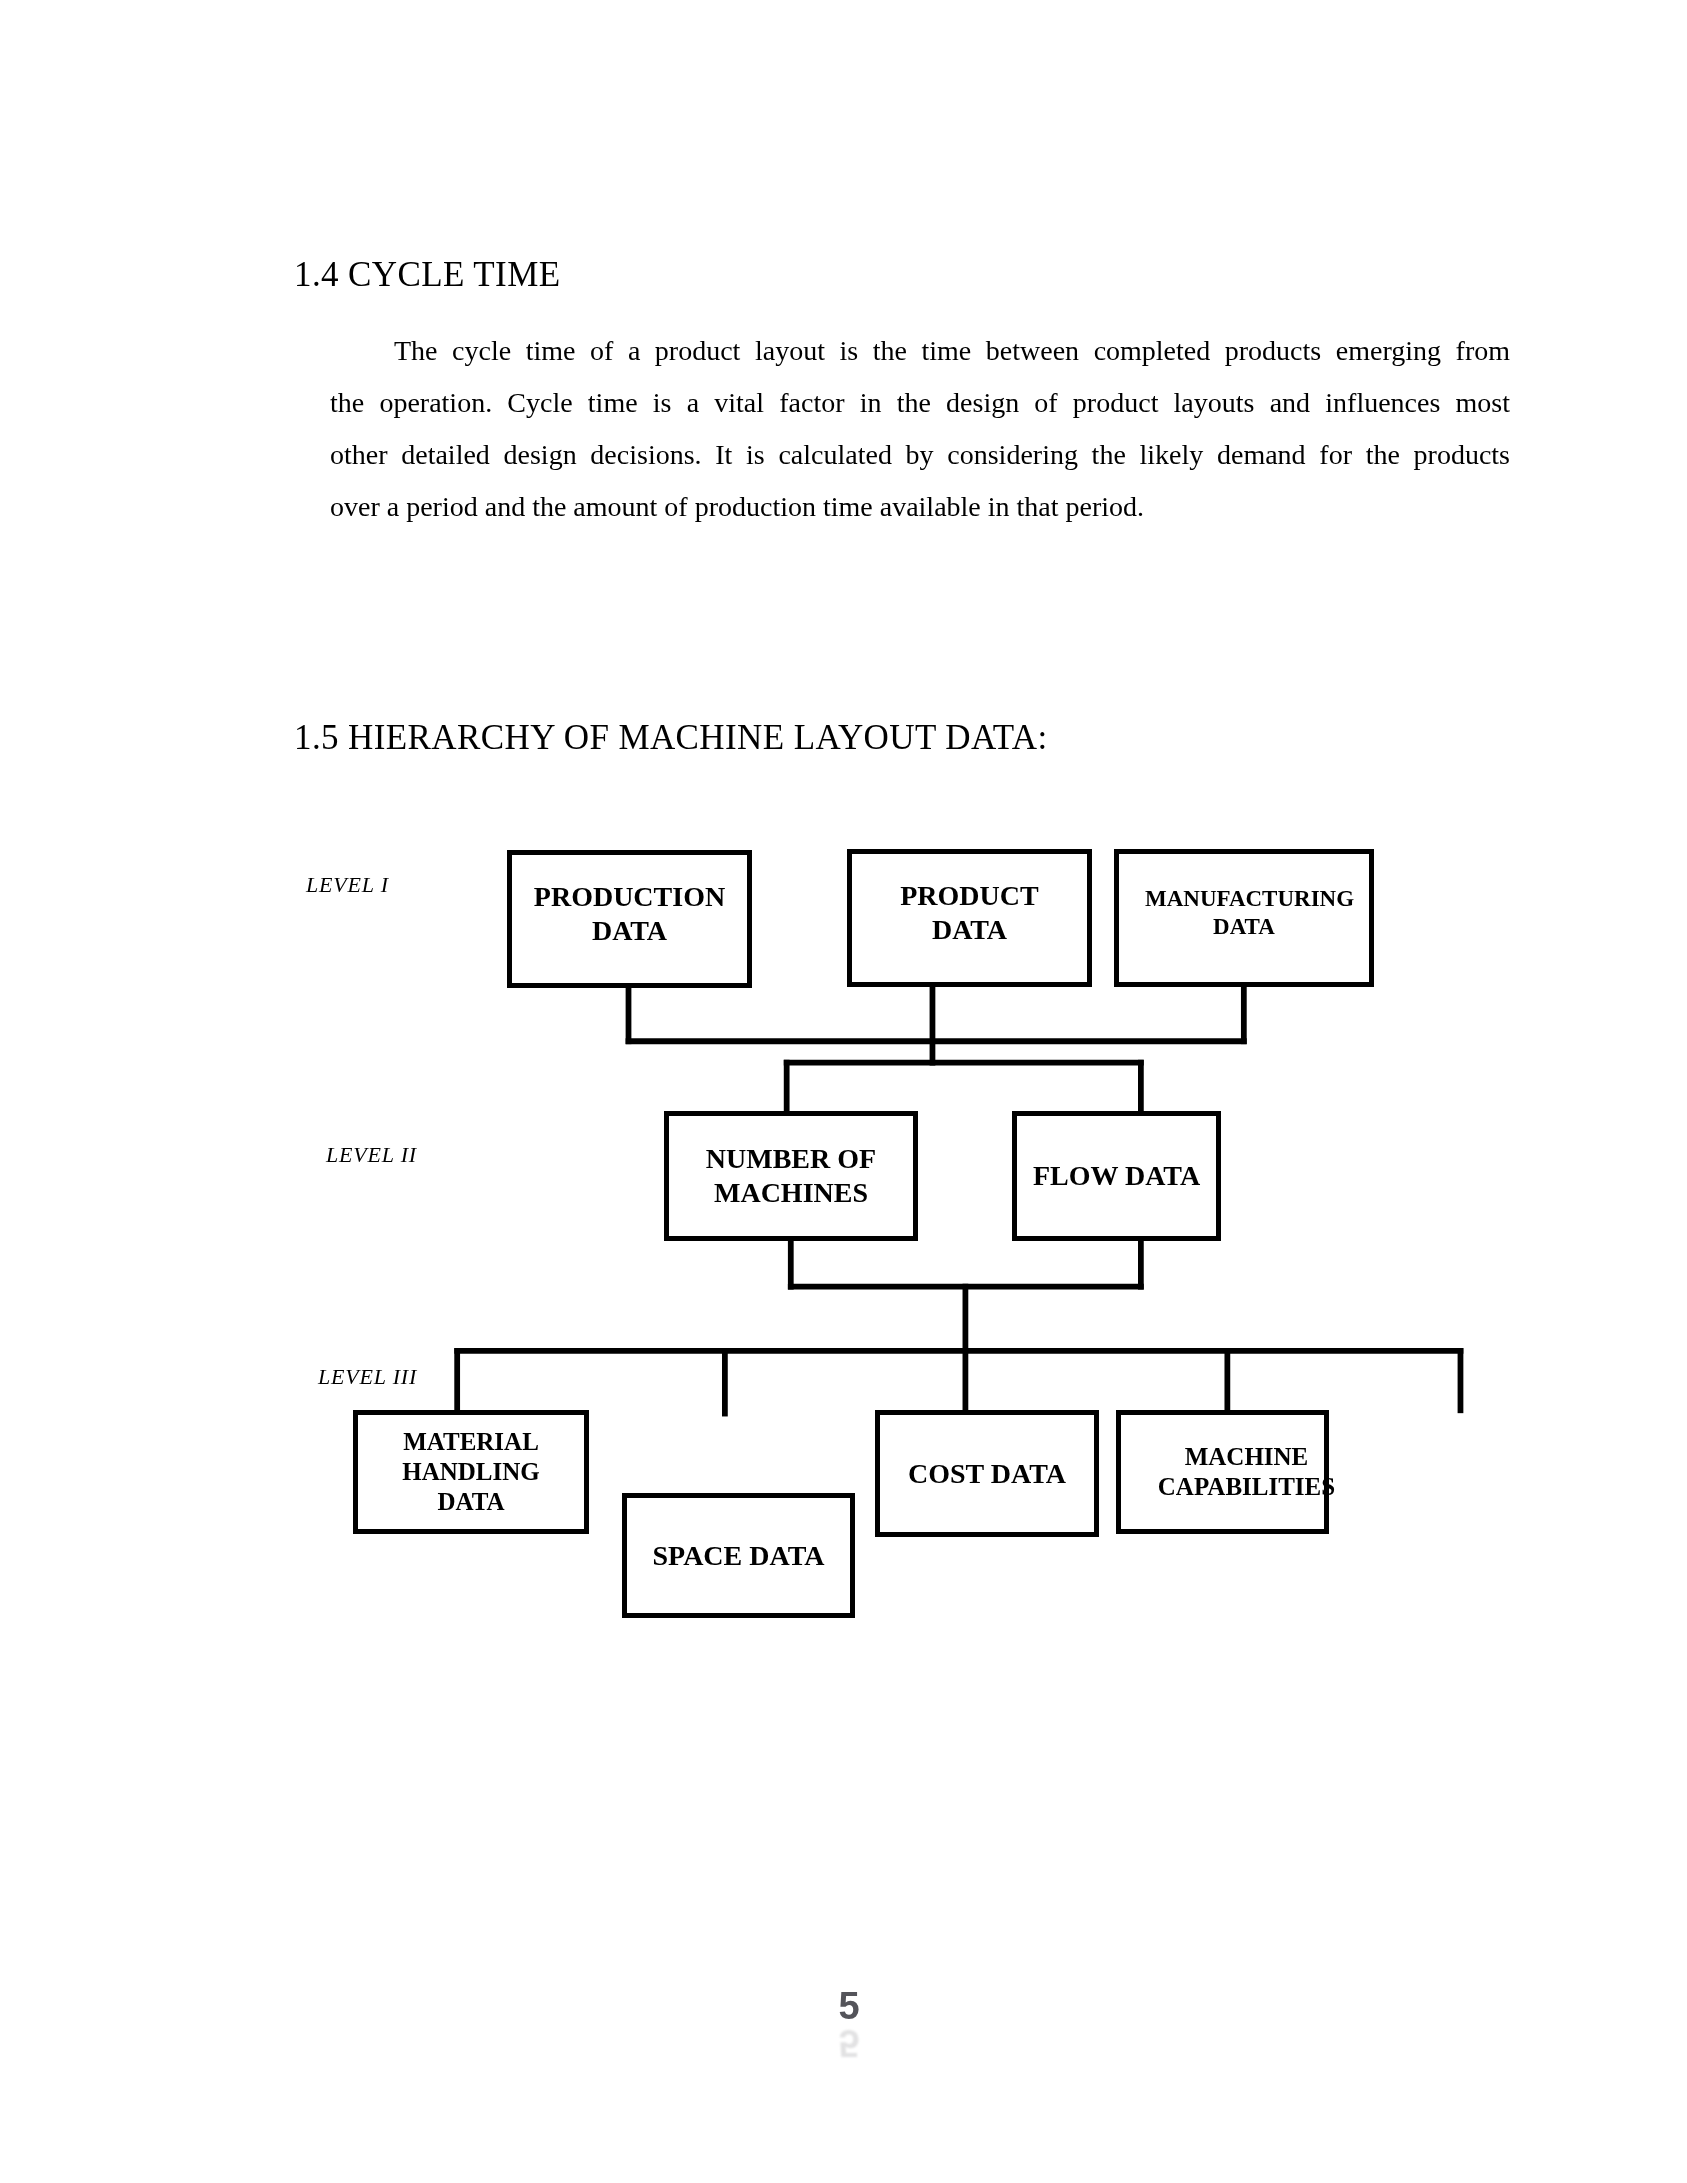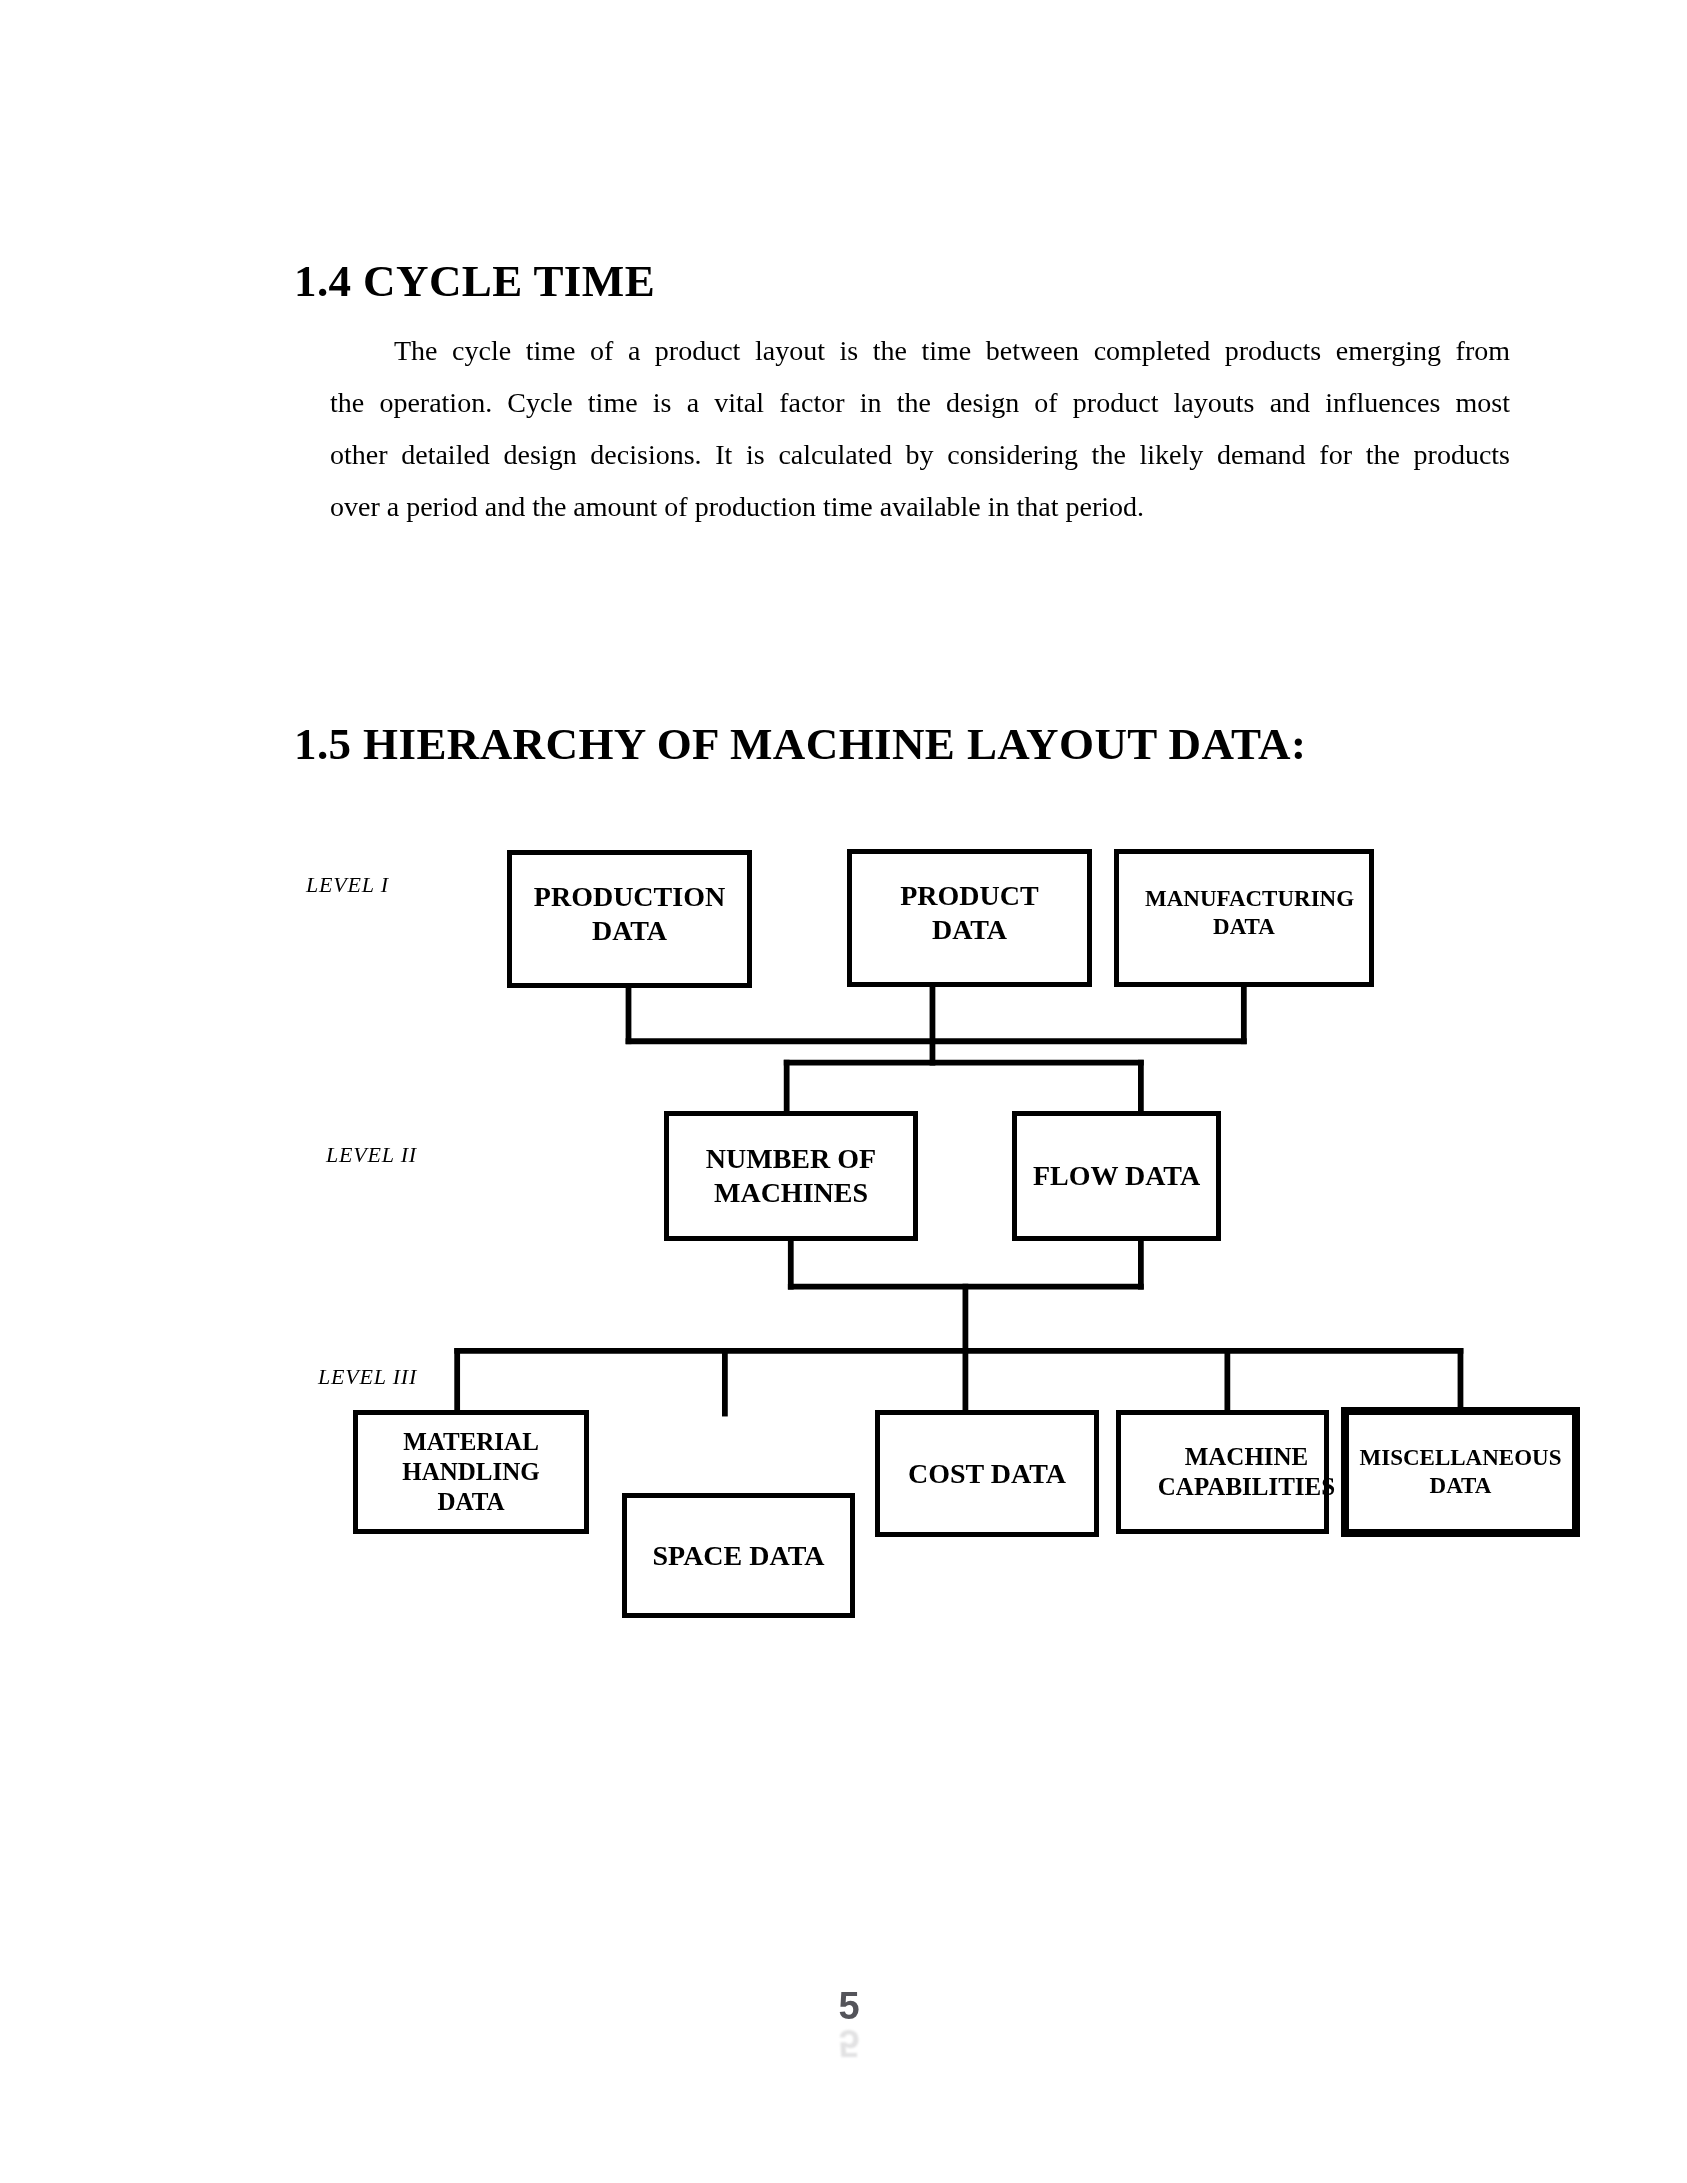--- a/index.html
+++ b/index.html
@@ -11,22 +11,22 @@
     position: relative;
     width: 1687px;
     height: 2183px;
     background: #ffffff;
     color: #000000;
     font-family: "Liberation Serif", serif;
     overflow: hidden;
   }
   .section-heading {
     position: absolute;
-    font-size: 45px;
-    font-weight: bold;
+    font-size: 35px;
+    font-weight: normal;
     white-space: nowrap;
     letter-spacing: 0.4px;
   }
   #heading-cycle-time { left: 294px; top: 255px; }
   #heading-hierarchy  { left: 294px; top: 718px; }
 
   .paragraph {
     position: absolute;
     left: 330px;
     top: 325px;
@@ -191,23 +191,20 @@
     </div>
     <div class="node fs34" id="node-space">
       <span class="lbl">SPACE DATA</span>
     </div>
     <div class="node fs34" id="node-cost">
       <span class="lbl">COST DATA</span>
     </div>
     <div class="node fs30" id="node-capabilities">
       <span class="lbl">MACHINE CAPABILITIES</span>
     </div>
-    <div class="node fs28 thick" id="node-miscellaneous">
-      <span class="lbl">MISCELLANEOUS DATA</span>
-    </div>
 
   </div>
 
   <div class="page-number">
     <span>5</span>
     <span class="reflection">5</span>
   </div>
 
 </div>
 

